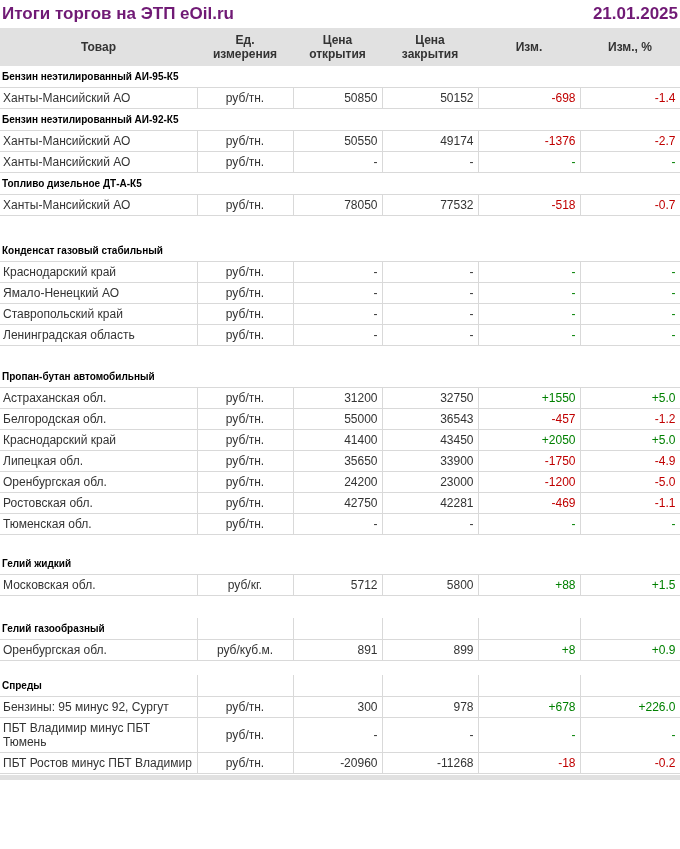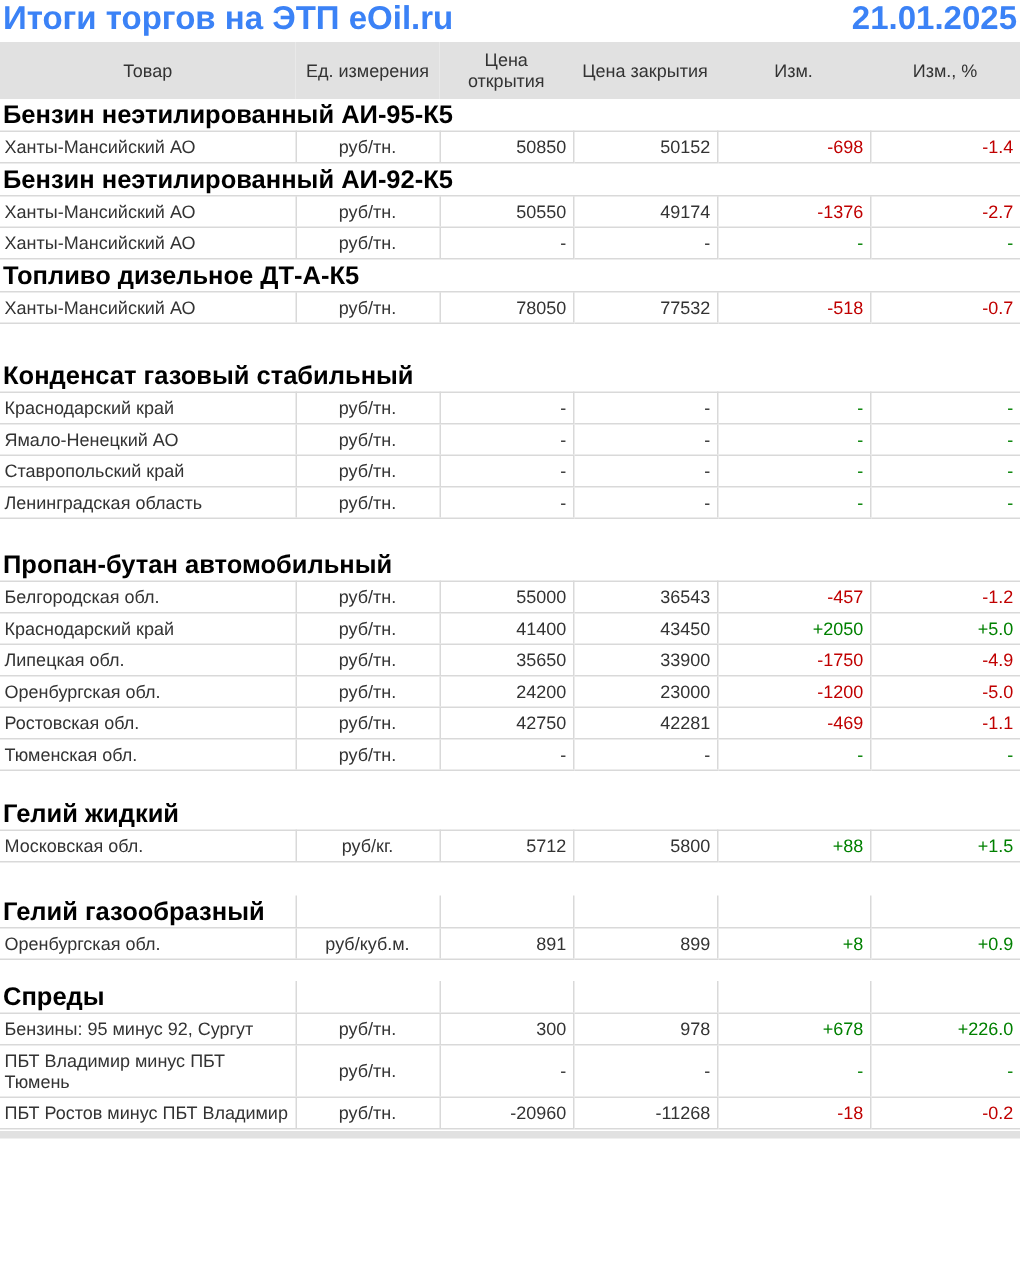--- a/index.html
+++ b/index.html
@@ -7,35 +7,35 @@
   }
   html,body{margin:0;padding:0;}
   body{
     width:680px;height:849px;overflow:hidden;background:#fff;
     font-family:"Liberation Sans",sans-serif;color:#333;
   }
   .titlebar{
     display:flex;justify-content:space-between;align-items:flex-end;
     height:28px;box-sizing:border-box;padding:4px 2px 4px 2px;
   }
-  .title,.date{font-size:22px;font-weight:700;color:#3b82f6;line-height:1.1;white-space:nowrap;}
+  .title,.date{font-size:17px;font-weight:700;color:#701a75;line-height:1.1;white-space:nowrap;}
   table{width:680px;border-collapse:collapse;table-layout:fixed;}
   thead th{
-    background:var(--header-bg);font-size:12px;font-weight:400;color:#333;
+    background:var(--header-bg);font-size:12px;font-weight:700;color:#333;
     text-align:center;vertical-align:middle;height:38px;box-sizing:border-box;
     padding:3px 6px;line-height:14px;
   }
   tbody td{
     font-size:12px;color:#333;padding:3px 4px;line-height:14px;
     vertical-align:middle;border-bottom:1px solid var(--border);
     overflow:hidden;
   }
   tr.spacer-row td{border:none;padding:0;}
   td.section-title{
-    font-size:17px;font-weight:700;color:#000;padding:4px 4px 3px 2px;white-space:nowrap;
+    font-size:10px;font-weight:700;color:#000;padding:4px 4px 3px 2px;white-space:nowrap;
   }
   td.product{padding-left:3px;margin-top:37px;}
   td.unit{text-align:center;}
   td.num{text-align:right;}
   td.v{border-left:1px solid var(--border);}
   td.last{border-right:1px solid var(--border);}
   .pos{color:var(--pos);}
   .neg{color:var(--neg);}
   .bottom-strip{height:5px;background:var(--header-bg);margin-top:1px;}
 </style>
@@ -148,20 +148,28 @@
           <td class="num v pos">-</td>
           <td class="num v last pos">-</td>
         </tr>
         <tr class="spacer-row">
           <td colspan="6" style="height: 20px;"></td>
         </tr>
         <tr>
           <td class="section-title" colspan="6">Пропан-бутан автомобильный</td>
         </tr>
         <tr>
+          <td class="product">Астраханская обл.</td>
+          <td class="unit v">руб/тн.</td>
+          <td class="num v">31200</td>
+          <td class="num v">32750</td>
+          <td class="num v pos">+1550</td>
+          <td class="num v last pos">+5.0</td>
+        </tr>
+        <tr>
           <td class="product">Белгородская обл.</td>
           <td class="unit v">руб/тн.</td>
           <td class="num v">55000</td>
           <td class="num v">36543</td>
           <td class="num v neg">-457</td>
           <td class="num v last neg">-1.2</td>
         </tr>
         <tr>
           <td class="product">Краснодарский край</td>
           <td class="unit v">руб/тн.</td>

